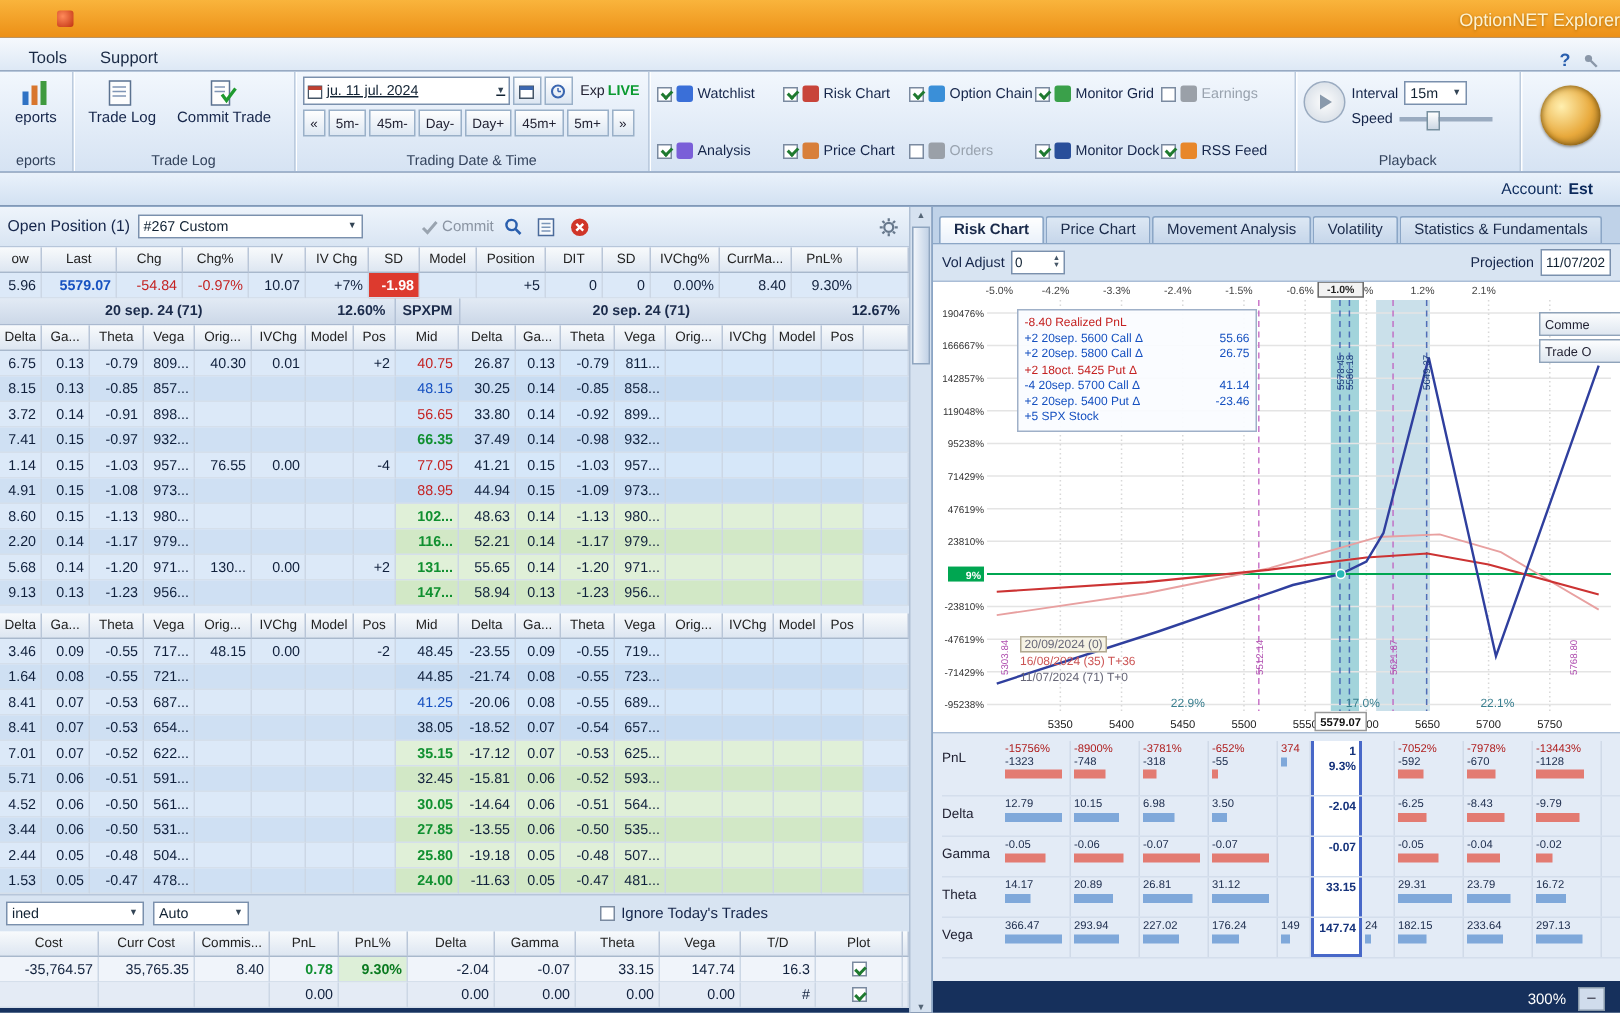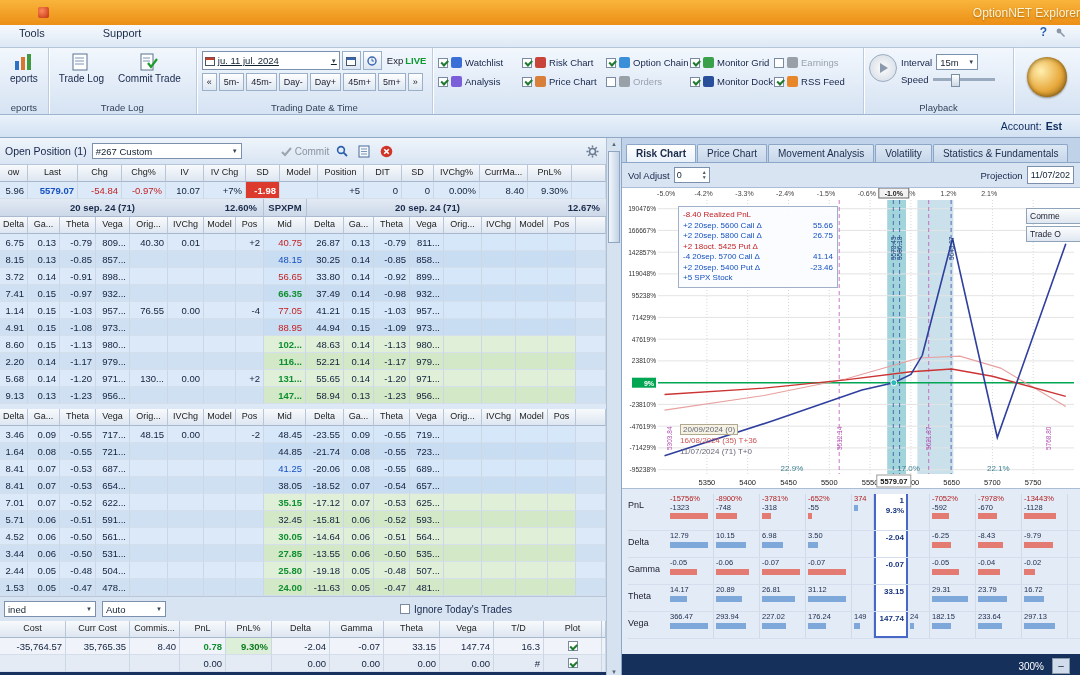--- a/index.html
+++ b/index.html
@@ -1,39 +1,39 @@
 <!DOCTYPE html>
 <html><head>
 <meta charset="utf-8">
 <style>
   html,body{margin:0;padding:0;width:1080px;height:675px;overflow:hidden;font-family:"Liberation Sans",sans-serif;}
   .app{width:1080px;height:675px;background:#17325f;position:relative;}
   
   .titlebar{height:25px;background:linear-gradient(#f9b43c,#ec8f16);display:flex;align-items:center;justify-content:flex-end;position:relative;padding-left:16px;}
   .titlebar .title{color:#fdf2d2;font-size:12px;text-shadow:0 1px 2px #a96a08;}
   .appicon{position:absolute;left:38px;top:7px;width:11px;height:11px;border-radius:2px;background:radial-gradient(circle at 35% 35%,#ff8a5a,#c03010);}
-  .menubar{height:22px;background:linear-gradient(#f6f9fd,#dde8f5);border-bottom:1px solid #b6c6da;display:flex;align-items:flex-start;font-size:11px;color:#1a2a45;padding-left:8px;gap:36px;}
+  .menubar{height:22px;background:linear-gradient(#f6f9fd,#dde8f5);border-bottom:1px solid #b6c6da;display:flex;align-items:flex-end;font-size:11px;color:#1a2a45;padding-left:8px;}
   .menuitem{padding:2px 11px;}
   .menuright{margin-left:auto;margin-right:14px;display:flex;align-items:center;gap:8px;}
   .helpico{color:#2a5fae;font-weight:bold;font-size:12px;}
   
   .toolbar{height:66px;background:linear-gradient(#f2f7fd,#d6e3f3);display:flex;border-bottom:1px solid #9fb4cf;}
   .tbgroup{position:relative;border-right:1px solid #bccbde;box-shadow:1px 0 0 #fff;}
   .tbcontent{display:flex;align-items:flex-start;padding:3px 5px 15px 5px;gap:4px;height:100%;box-sizing:border-box;}
   .tbsection{position:absolute;bottom:1px;left:0;right:0;text-align:center;font-size:9.5px;color:#33435c;}
   .vbtn{display:flex;flex-direction:column;align-items:center;gap:2px;font-size:10px;color:#15254a;padding:2px 5px;}
   .dtcol{display:flex;flex-direction:column;gap:3px;}
   .dtrow{display:flex;align-items:center;gap:2px;}
   .datefield{width:132px;height:17px;background:#fff;border:1px solid #7a90ad;display:flex;align-items:center;gap:3px;font-size:9.5px;padding:0 2px;color:#123;text-decoration:underline;}
   .datefield .da{margin-left:auto;}
   .smbtn{width:17px;height:17px;border:1px solid #9ab0c8;background:linear-gradient(#fff,#dce6f2);display:flex;align-items:center;justify-content:center;}
   .exp{font-size:9.5px;color:#223;margin-left:3px;}
   .live{font-size:9.5px;font-weight:bold;color:#0a9a30;}
   .navbtn{height:16px;font-size:9px;padding:0 4px;border:1px solid #9ab0c8;background:linear-gradient(#fefefe,#dde7f2);color:#223;display:flex;align-items:center;}
-  .wrows{display:flex;flex-direction:column;gap:0;padding-top:2px;}
+  .wrows{display:flex;flex-direction:column;gap:19px;padding-top:2px;}
   .wrow{display:flex;}
   .witem{display:flex;align-items:center;gap:3px;width:84px;font-size:9.5px;color:#15254a;height:19px;}
   .witem.disabled .wlabel{color:#98a2ae;}
   .wicon{width:11px;height:11px;border-radius:2px;flex:none;}
   .cbx{width:10px;height:10px;background:#fff;border:1px solid #7a8aa0;position:relative;flex:none;display:inline-block;box-sizing:border-box;}
   .cbx.checked::after{content:"";position:absolute;left:1.5px;top:1.5px;width:5px;height:2.5px;border-left:2px solid #1f7a2f;border-bottom:2px solid #1f7a2f;transform:rotate(-45deg);}
   .playbtn{width:26px;height:26px;border-radius:50%;background:radial-gradient(#fdfdfd,#cfd8e2);border:1px solid #9aabc0;display:flex;align-items:center;justify-content:center;margin-top:3px;}
   .playtri{width:0;height:0;border-left:8px solid #8a9aac;border-top:5px solid transparent;border-bottom:5px solid transparent;margin-left:2px;}
   .pbcol{display:flex;flex-direction:column;gap:4px;font-size:9.5px;color:#15254a;padding-top:3px;}
   .pbrow{display:flex;align-items:center;gap:4px;}

